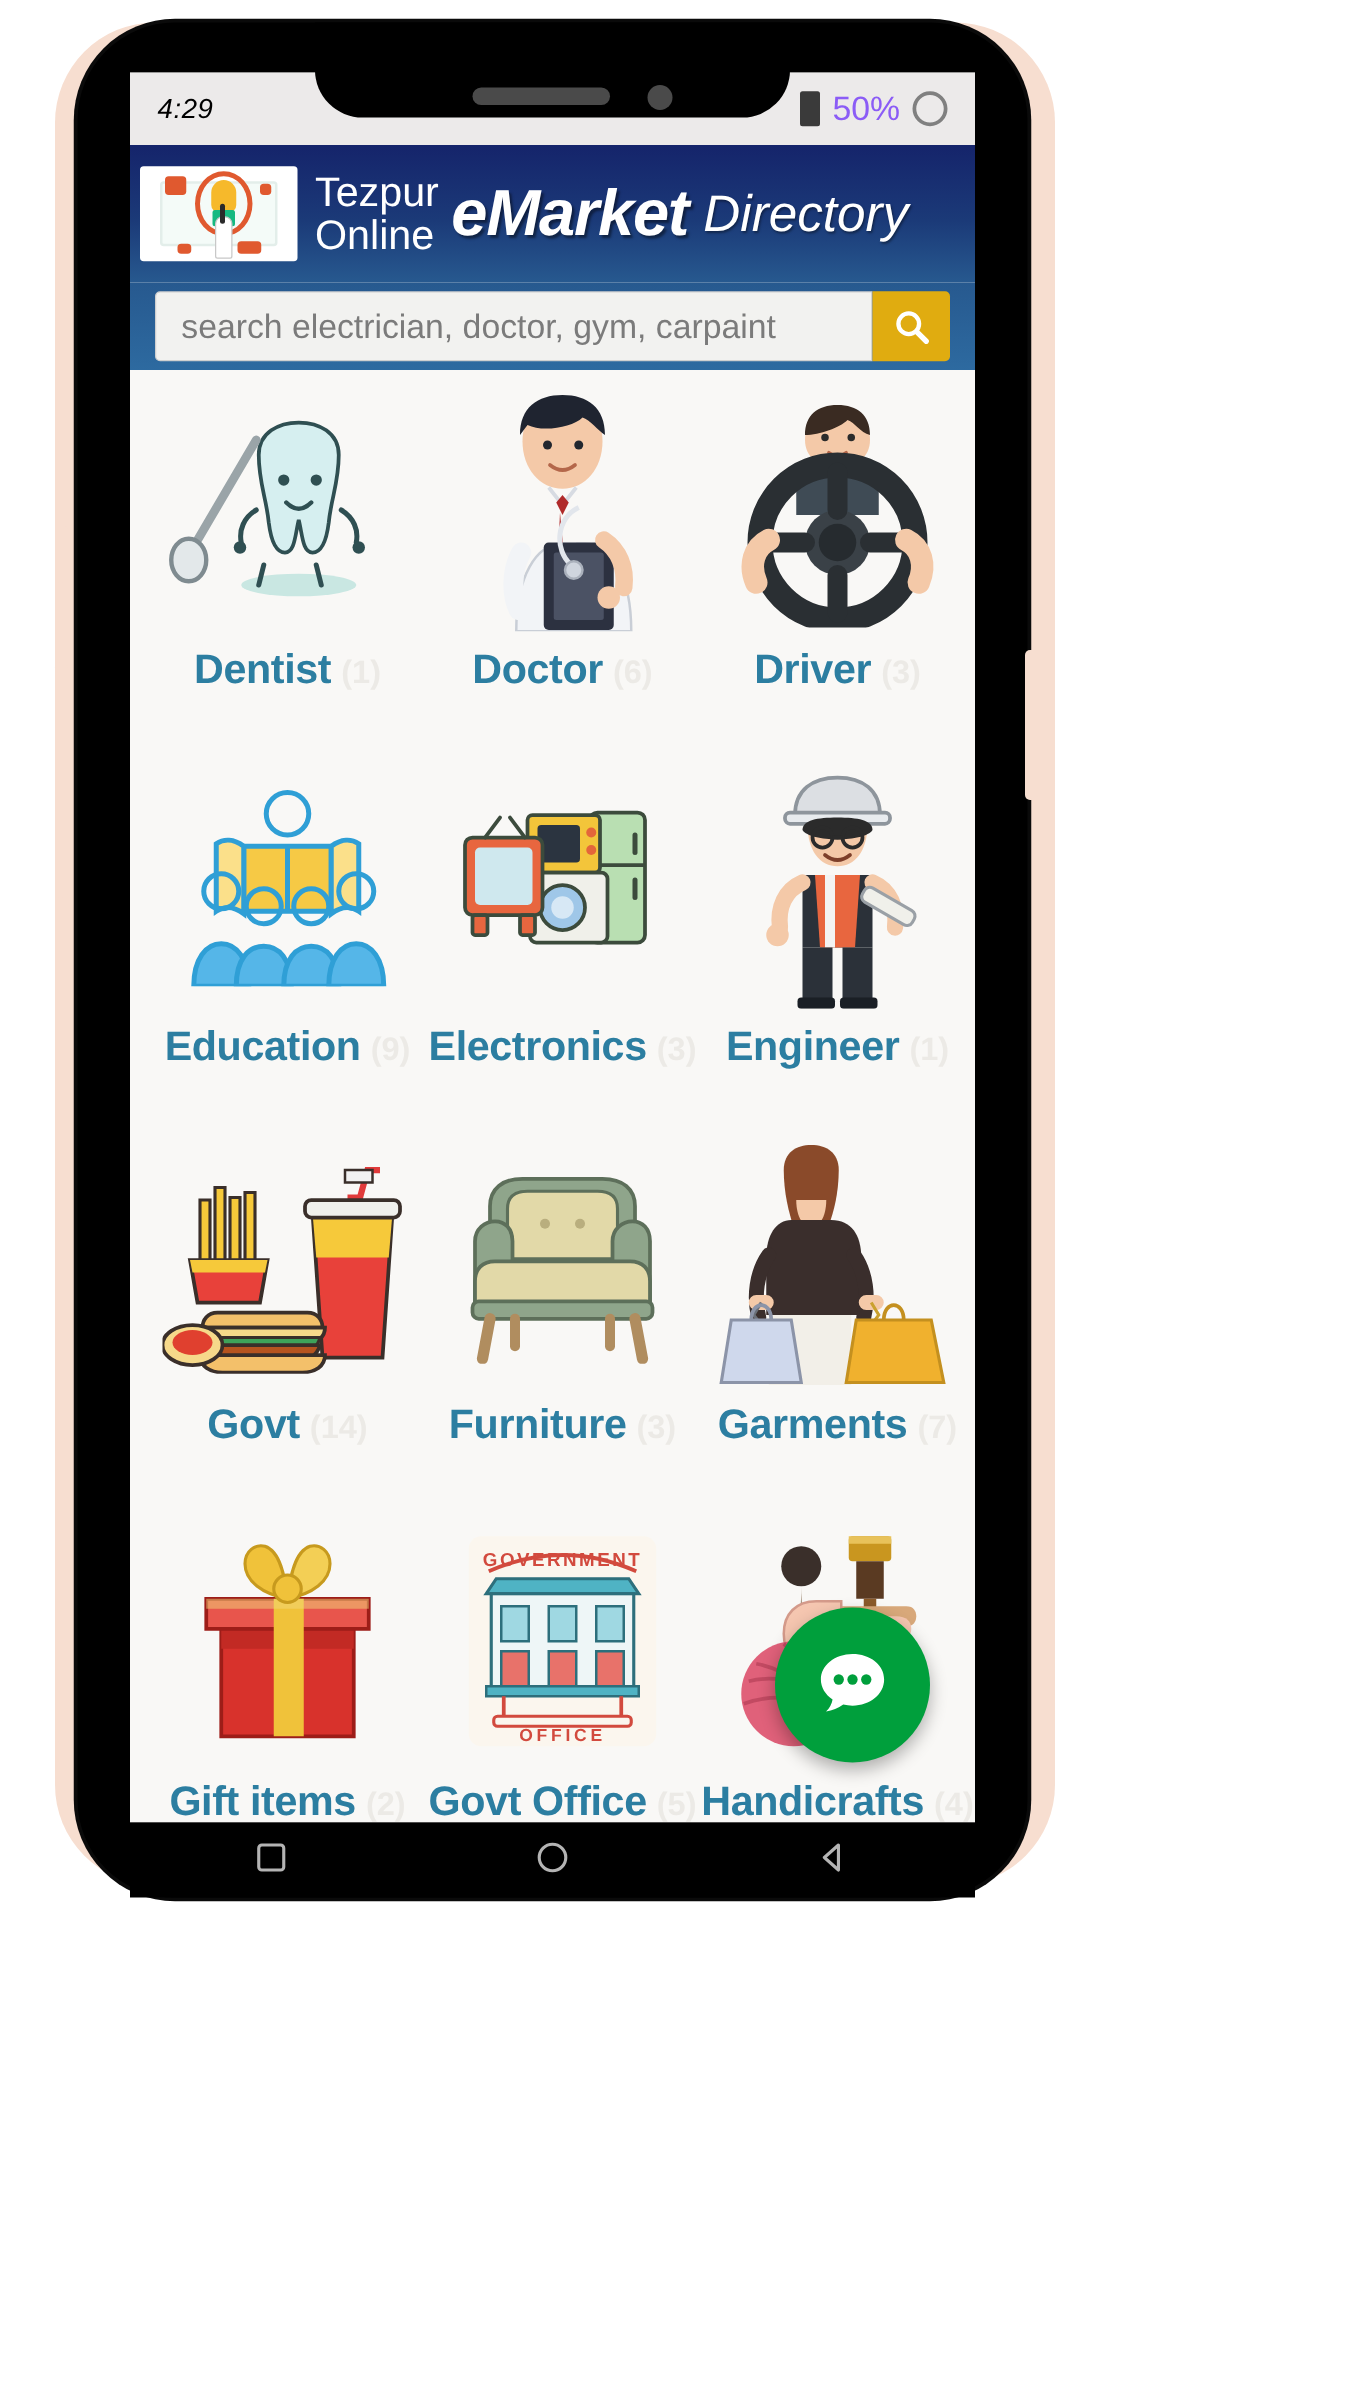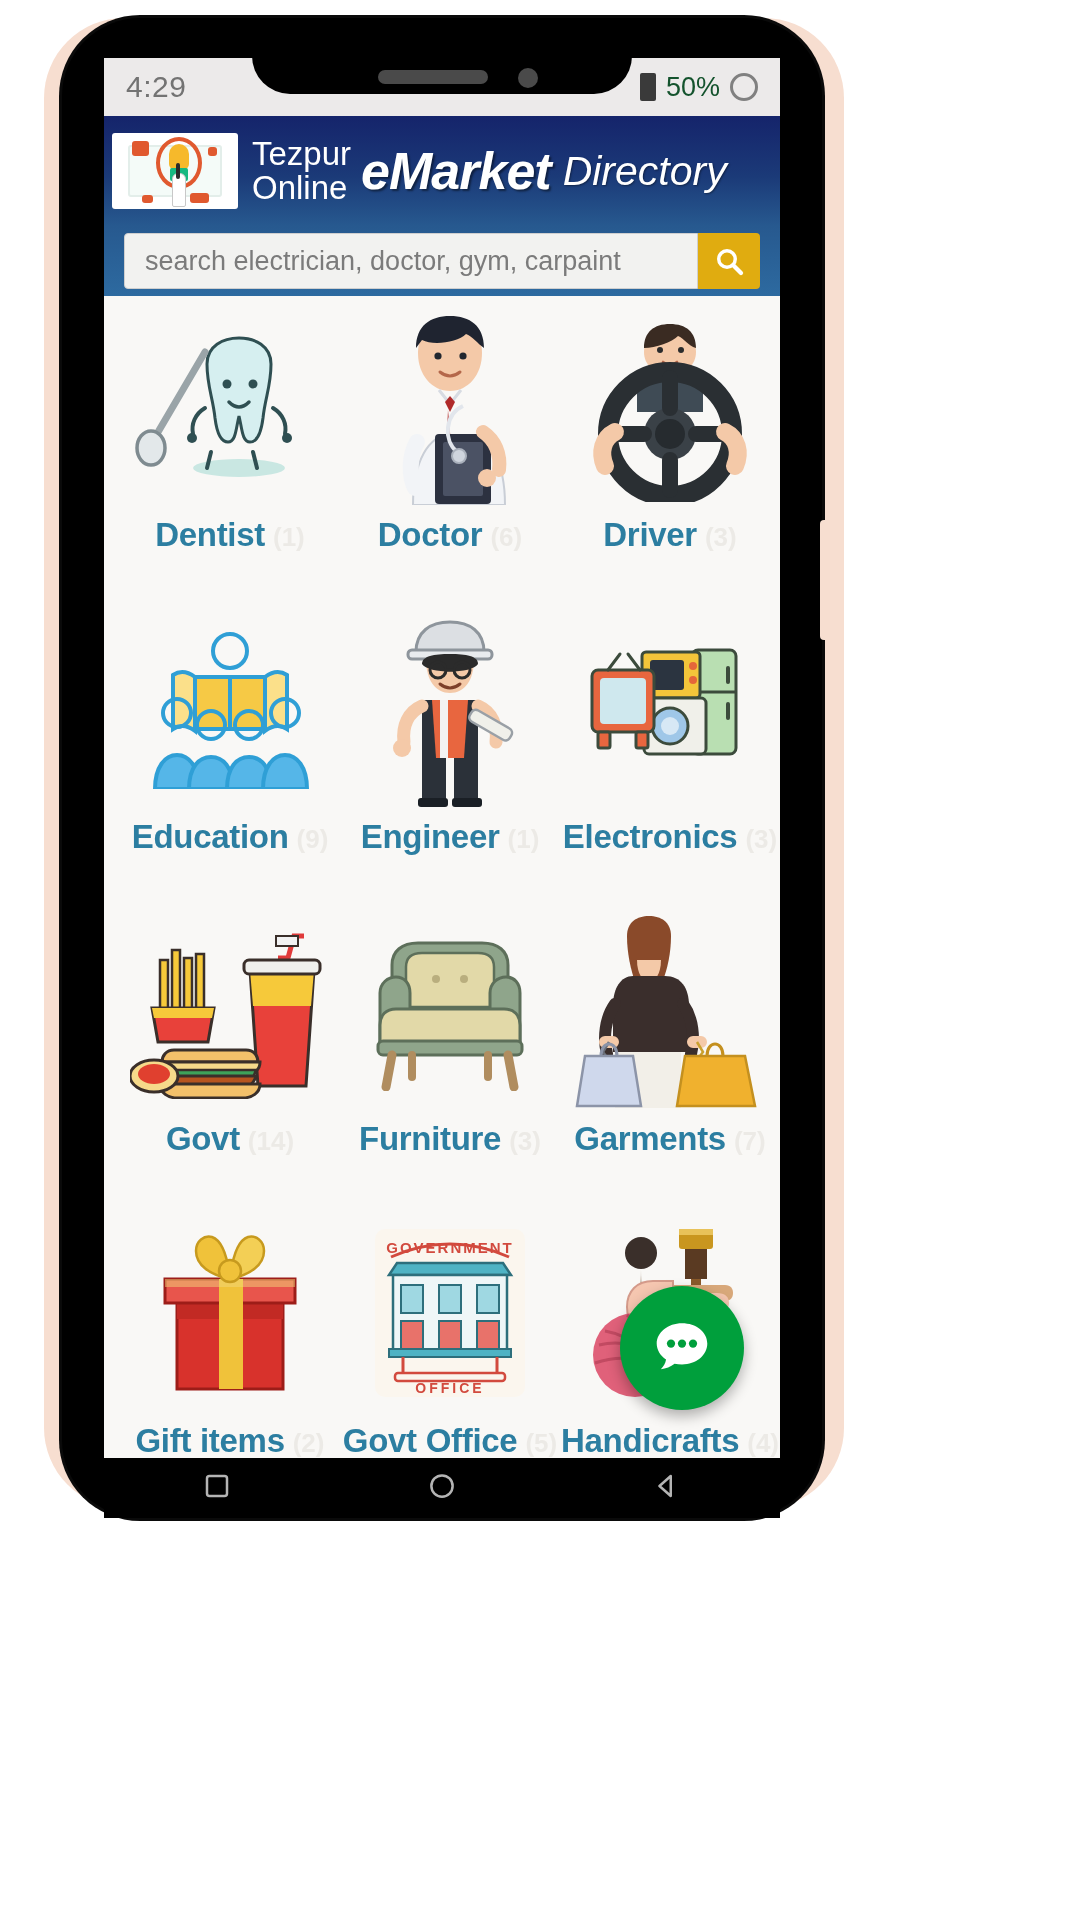--- a/index.html
+++ b/index.html
@@ -47,25 +47,26 @@
   .side-btn.r1 { left: 820px; top: 520px; width: 10px; height: 120px; }
 
   
   .statusbar {
     position: absolute; left: 0; top: 0; width: 676px; height: 58px;
     background: #eceaea;
     display: flex; align-items: center; justify-content: space-between;
     padding: 0 22px;
   }
   .status-time {
-    font-size: 30px; color: #737373; font-weight: 400;
+    font-size: 22px; color: #000000; font-weight: 400;
     letter-spacing: 0.5px;
+    font-style: italic;
   }
   .status-right { display: flex; align-items: center; gap: 10px; }
-  .status-battery-pct { font-size: 27px; color: #14532d; }
+  .status-battery-pct { font-size: 27px; color: #8b5cf6; }
   .batt-glyph {
     width: 16px; height: 28px; background: #3a3a3a;
     border-radius: 2px; display: inline-block;
   }
   .circle-glyph {
     width: 28px; height: 28px; border: 3px solid #808080;
     border-radius: 50%; display: inline-block;
   }
 
   
@@ -370,20 +371,47 @@
             </svg>
           </div>
           <div class="cat-label">
             <span class="cat-name">Education</span>
             <span class="cat-count">(9)</span>
           </div>
         </div>
 
         <div class="cell">
           <div class="art">
+            <svg width="200" height="150" viewBox="0 0 200 150">
+              <rect x="122" y="16" width="44" height="104" rx="6" fill="#b9dfb2" stroke="#3c4b3c" stroke-width="3"></rect>
+              <line x1="122" y1="58" x2="166" y2="58" stroke="#3c4b3c" stroke-width="3"></line>
+              <line x1="158" y1="34" x2="158" y2="48" stroke="#3c4b3c" stroke-width="4" stroke-linecap="round"></line>
+              <line x1="158" y1="70" x2="158" y2="84" stroke="#3c4b3c" stroke-width="4" stroke-linecap="round"></line>
+              <rect x="72" y="18" width="58" height="46" rx="4" fill="#f3c53a" stroke="#3c4b3c" stroke-width="3"></rect>
+              <rect x="80" y="26" width="34" height="30" rx="3" fill="#2b3440"></rect>
+              <circle cx="123" cy="32" r="4" fill="#e4663a"></circle>
+              <circle cx="123" cy="46" r="4" fill="#e4663a"></circle>
+              <rect x="74" y="64" width="62" height="56" rx="5" fill="#f0f0ea" stroke="#3c4b3c" stroke-width="3"></rect>
+              <circle cx="100" cy="92" r="18" fill="#9fc7e8" stroke="#3c4b3c" stroke-width="3"></circle>
+              <circle cx="100" cy="92" r="9" fill="#d7e8f5"></circle>
+              <rect x="22" y="36" width="62" height="62" rx="6" fill="#e8663f" stroke="#3c4b3c" stroke-width="3"></rect>
+              <rect x="30" y="44" width="46" height="46" rx="4" fill="#cfe8ee"></rect>
+              <path d="M38 36l12-16M70 36L58 20" stroke="#3c4b3c" stroke-width="3" stroke-linecap="round"></path>
+              <rect x="28" y="98" width="12" height="16" rx="2" fill="#e8663f" stroke="#3c4b3c" stroke-width="3"></rect>
+              <rect x="66" y="98" width="12" height="16" rx="2" fill="#e8663f" stroke="#3c4b3c" stroke-width="3"></rect>
+            </svg>
+          </div>
+          <div class="cat-label">
+            <span class="cat-name">Electronics</span>
+            <span class="cat-count">(3)</span>
+          </div>
+        </div>
+
+        <div class="cell">
+          <div class="art">
             <svg width="160" height="195" viewBox="0 0 160 195">
               <path d="M46 40c0-20 14-30 34-30s34 10 34 30H46z" fill="#dcdfe3" stroke="#8e959c" stroke-width="3"></path>
               <rect x="38" y="38" width="84" height="9" rx="4" fill="#e8ebee" stroke="#8e959c" stroke-width="3"></rect>
               <path d="M56 47c0 22 10 34 24 34s24-12 24-34z" fill="#f4c9a8"></path>
               <path d="M52 52c0-8 12-10 28-10s28 2 28 10c-6 10-50 10-56 0z" fill="#2b2b2b"></path>
               <circle cx="68" cy="58" r="8" fill="none" stroke="#2b2b2b" stroke-width="3"></circle>
               <circle cx="92" cy="58" r="8" fill="none" stroke="#2b2b2b" stroke-width="3"></circle>
               <line x1="76" y1="58" x2="84" y2="58" stroke="#2b2b2b" stroke-width="3"></line>
               <path d="M70 72q10 8 20 0" fill="none" stroke="#7d3f2a" stroke-width="3" stroke-linecap="round"></path>
               <path d="M52 88h56v58H52z" fill="#2b3139"></path>
@@ -400,47 +428,20 @@
             </svg>
           </div>
           <div class="cat-label">
             <span class="cat-name">Engineer</span>
             <span class="cat-count">(1)</span>
           </div>
         </div>
 
         <div class="cell">
           <div class="art">
-            <svg width="200" height="150" viewBox="0 0 200 150">
-              <rect x="122" y="16" width="44" height="104" rx="6" fill="#b9dfb2" stroke="#3c4b3c" stroke-width="3"></rect>
-              <line x1="122" y1="58" x2="166" y2="58" stroke="#3c4b3c" stroke-width="3"></line>
-              <line x1="158" y1="34" x2="158" y2="48" stroke="#3c4b3c" stroke-width="4" stroke-linecap="round"></line>
-              <line x1="158" y1="70" x2="158" y2="84" stroke="#3c4b3c" stroke-width="4" stroke-linecap="round"></line>
-              <rect x="72" y="18" width="58" height="46" rx="4" fill="#f3c53a" stroke="#3c4b3c" stroke-width="3"></rect>
-              <rect x="80" y="26" width="34" height="30" rx="3" fill="#2b3440"></rect>
-              <circle cx="123" cy="32" r="4" fill="#e4663a"></circle>
-              <circle cx="123" cy="46" r="4" fill="#e4663a"></circle>
-              <rect x="74" y="64" width="62" height="56" rx="5" fill="#f0f0ea" stroke="#3c4b3c" stroke-width="3"></rect>
-              <circle cx="100" cy="92" r="18" fill="#9fc7e8" stroke="#3c4b3c" stroke-width="3"></circle>
-              <circle cx="100" cy="92" r="9" fill="#d7e8f5"></circle>
-              <rect x="22" y="36" width="62" height="62" rx="6" fill="#e8663f" stroke="#3c4b3c" stroke-width="3"></rect>
-              <rect x="30" y="44" width="46" height="46" rx="4" fill="#cfe8ee"></rect>
-              <path d="M38 36l12-16M70 36L58 20" stroke="#3c4b3c" stroke-width="3" stroke-linecap="round"></path>
-              <rect x="28" y="98" width="12" height="16" rx="2" fill="#e8663f" stroke="#3c4b3c" stroke-width="3"></rect>
-              <rect x="66" y="98" width="12" height="16" rx="2" fill="#e8663f" stroke="#3c4b3c" stroke-width="3"></rect>
-            </svg>
-          </div>
-          <div class="cat-label">
-            <span class="cat-name">Electronics</span>
-            <span class="cat-count">(3)</span>
-          </div>
-        </div>
-
-        <div class="cell">
-          <div class="art">
             <svg width="200" height="175" viewBox="0 0 200 175">
               <path d="M148 34h10l6-22h10" stroke="#e03a3a" stroke-width="5" fill="none"></path>
               <path d="M146 12h22v10h-22z" fill="#f2f2f2" stroke="#3a2f2a" stroke-width="2"></path>
               <path d="M120 46h64l-8 116h-48z" fill="#e8413a" stroke="#3a2f2a" stroke-width="3"></path>
               <path d="M120 46h64l-3 36h-58z" fill="#f6c93a"></path>
               <rect x="114" y="36" width="76" height="14" rx="5" fill="#f0f0ec" stroke="#3a2f2a" stroke-width="3"></rect>
               <path d="M30 36h8v56h-8zM42 26h8v66h-8zM54 34h8v58h-8zM66 30h8v62h-8z" fill="#f6c93a" stroke="#3a2f2a" stroke-width="2.5"></path>
               <path d="M22 84h62l-6 34H28z" fill="#e8413a" stroke="#3a2f2a" stroke-width="3"></path>
               <path d="M22 84h62l-2 10H24z" fill="#f6c93a"></path>
               <path d="M44 126h72c8 0 12 6 12 12H32c0-6 4-12 12-12z" fill="#f3c06a" stroke="#3a2f2a" stroke-width="3"></path>

